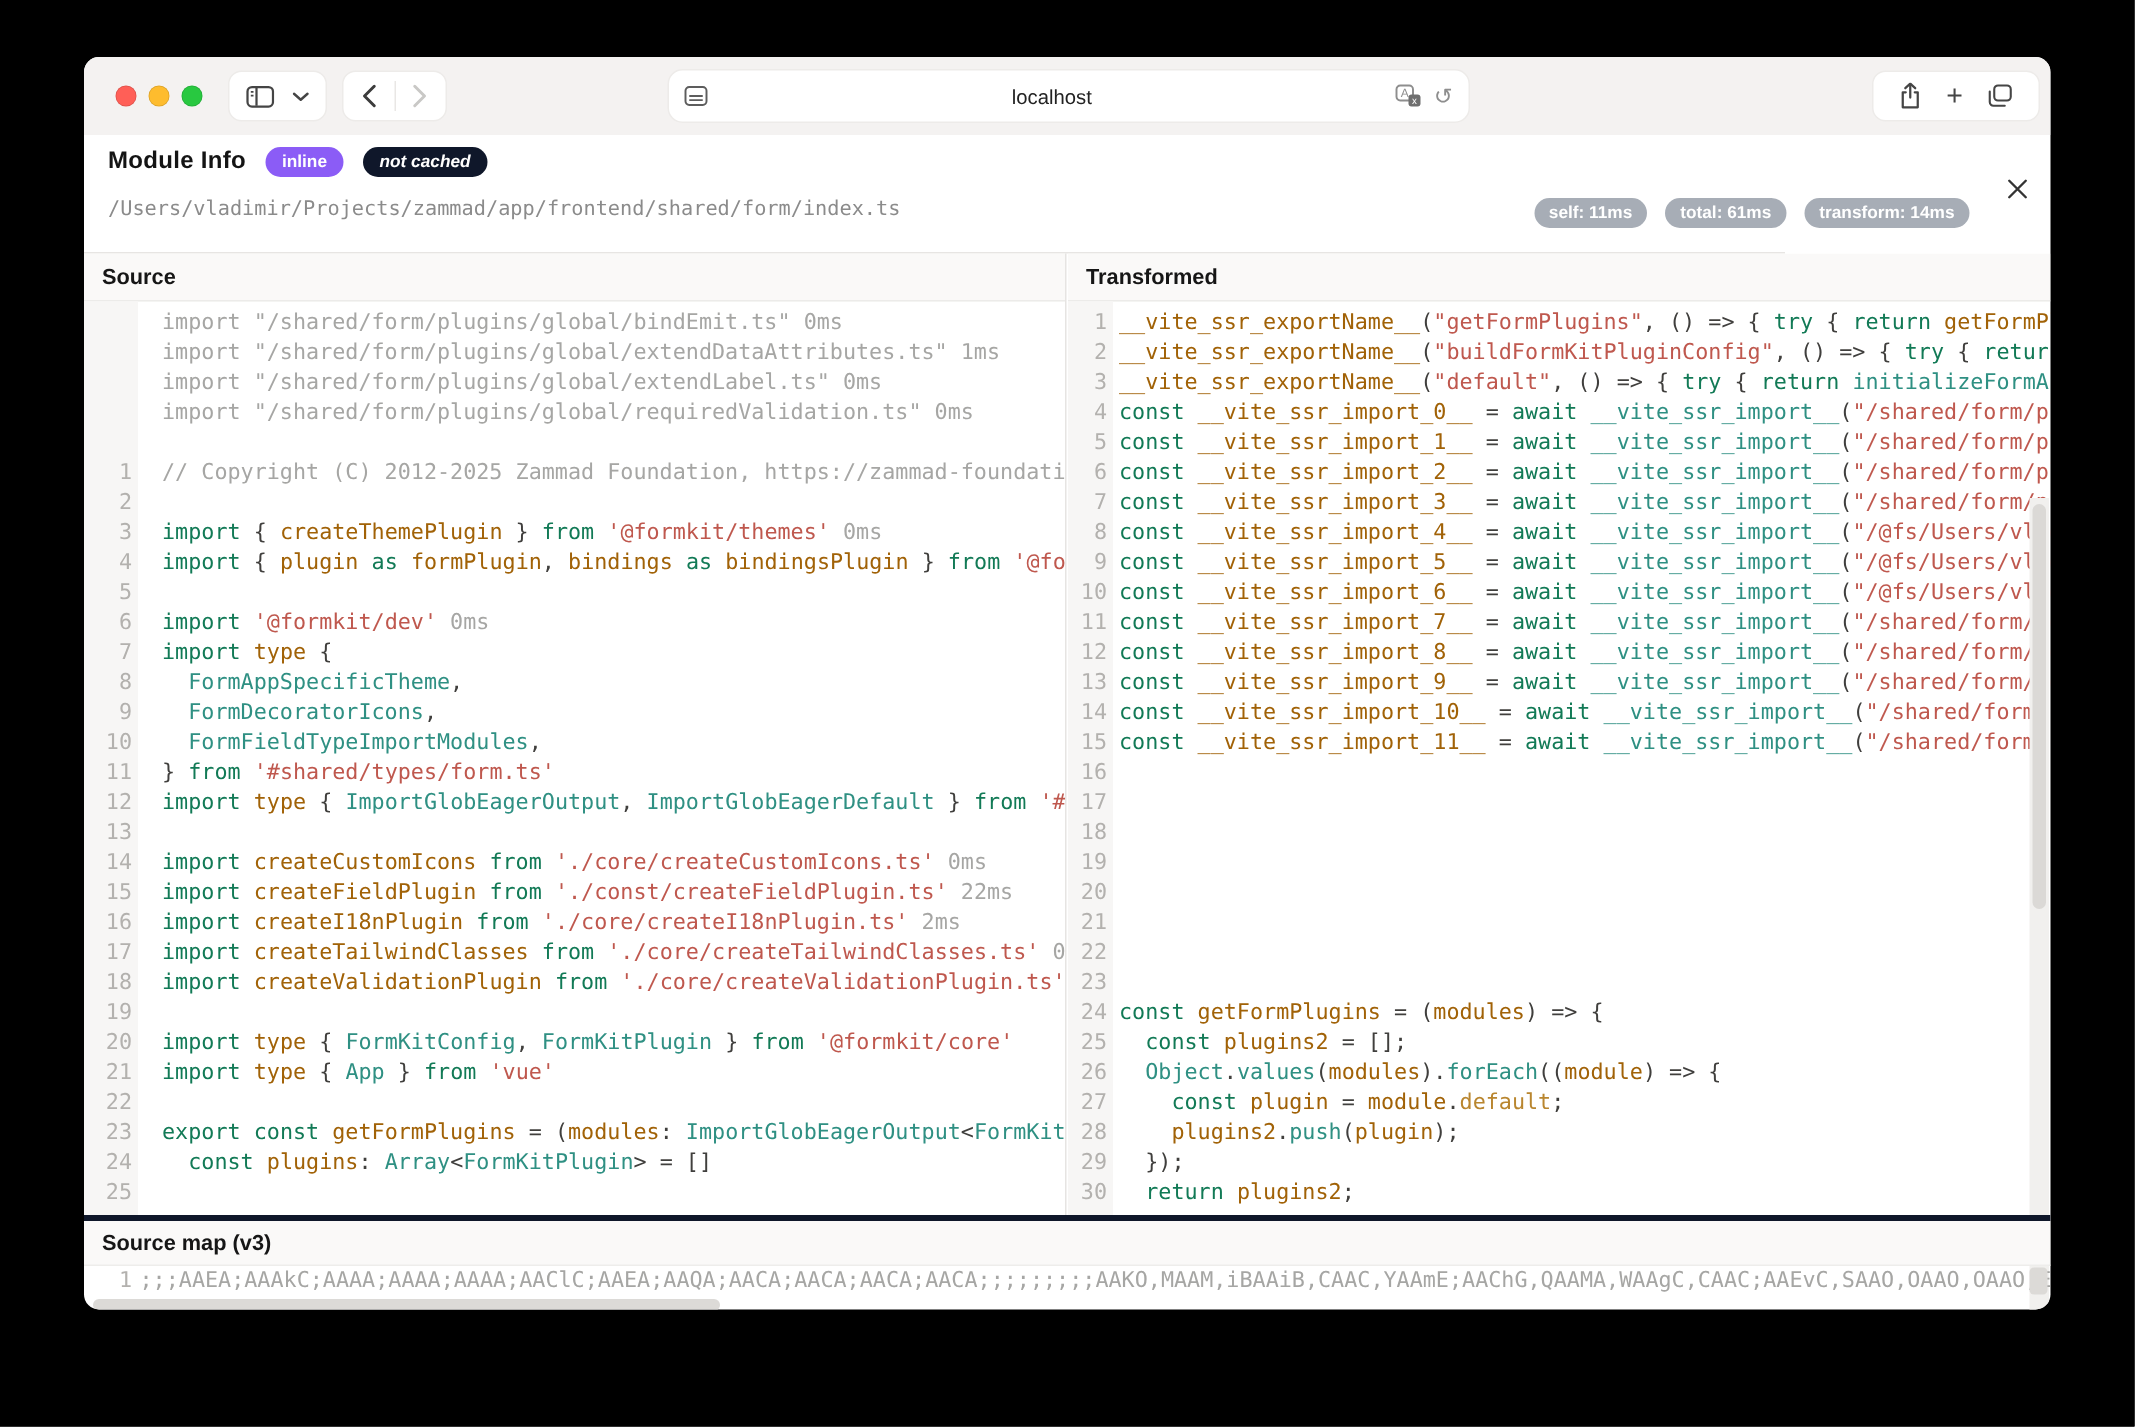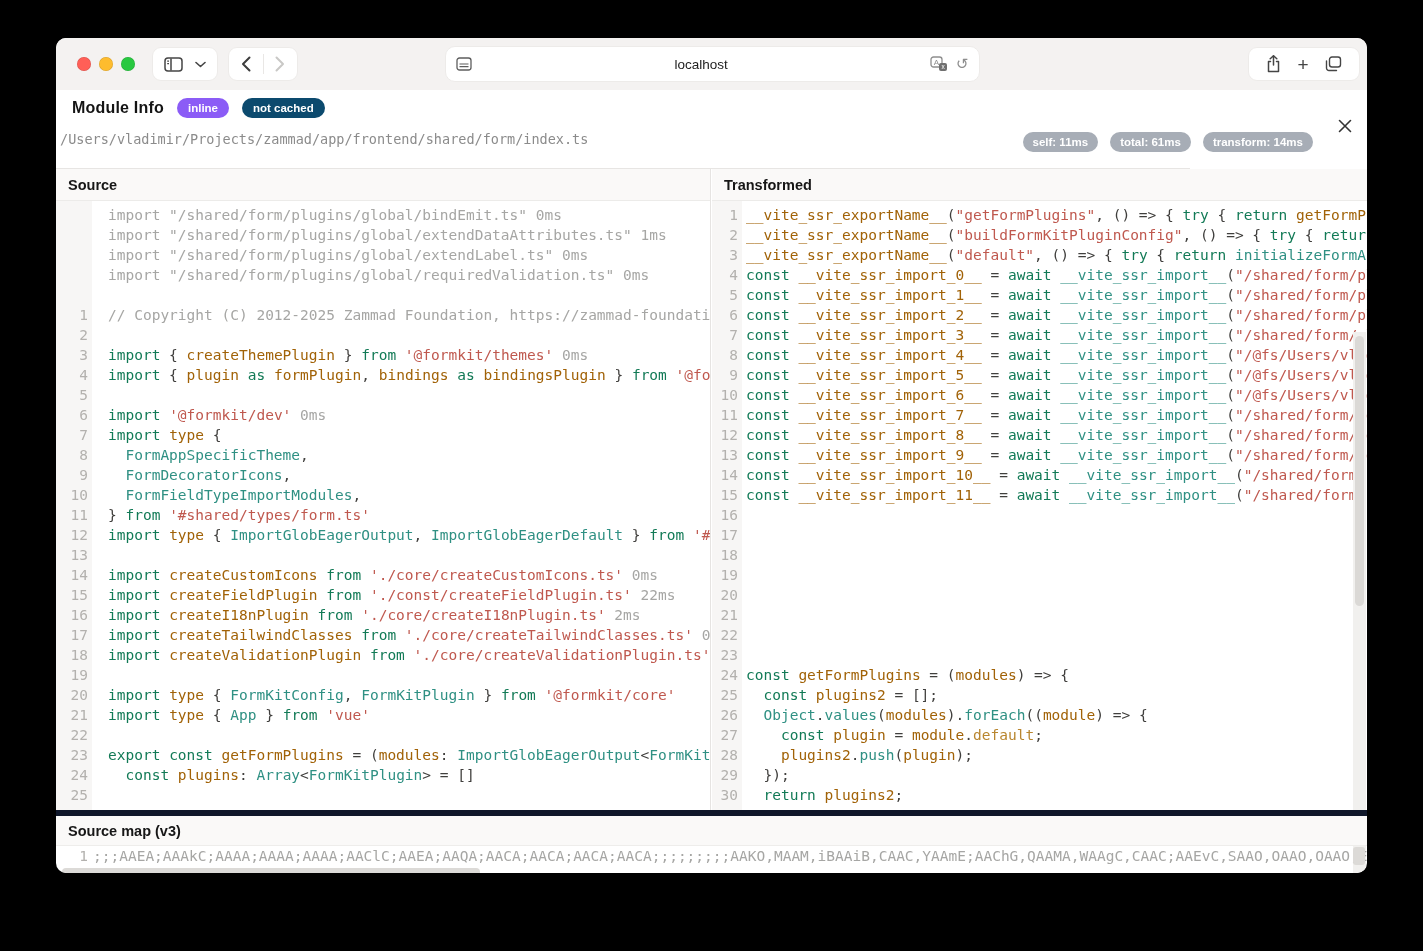--- a/index.html
+++ b/index.html
@@ -22,21 +22,21 @@
   .glyph-reload { font-size:15px; color:#8e8e8e; transform:scaleX(-1); }
   .glyph-plus { font-size:19px; color:#454545; line-height:1; }
 
   
   .mod-head { position:absolute; left:16px; top:60px; display:flex; align-items:center; gap:13px; }
   .mod-title { font-size:16px; font-weight:700; color:#141414; letter-spacing:.2px; }
   .badge { font-size:11.5px; font-weight:700; color:#fff; padding:4px 11px; border-radius:10px; }
   .stats { position:absolute; right:14px; top:62px; display:flex; align-items:center; gap:12px; }
   .stat-badge { font-size:11.5px; font-weight:700; color:#fff; background:#a7adb6; padding:4px 10px; border-radius:10px;margin-top:32px; }
   .close-x { margin-left:12px; cursor:default; }
-  .mod-path { position:absolute; left:4px; top:93px; font-family:"DejaVu Sans Mono", monospace; font-size:13.5px; color:#8b8b8b; white-space:pre; }
+  .mod-path { position:absolute; left:16px; top:93px; font-family:"DejaVu Sans Mono", monospace; font-size:13.5px; color:#8b8b8b; white-space:pre; }
 
   
   .panels { position:absolute; left:0; top:130px; width:1134px; height:642px; border-top:1px solid #e7e5e3; }
   .panel { position:absolute; top:0; height:642px; overflow:hidden; }
   .panel.src { left:0; width:655px; border-right:1px solid #e6e4e2; }
   .panel.tra { left:656px; width:655px; }
   .panel-head { height:32px; background:#faf9f8; border-bottom:1px solid #ecebe9; display:flex; align-items:center; padding-left:12px; font-size:14.5px; font-weight:700; color:#161616; }
   .gutter-bg { position:absolute; left:0; top:32px; bottom:0; background:#f7f6f5; }
   .panel.src .gutter-bg { width:36px; }
   .panel.tra .gutter-bg { width:30px; }
@@ -47,21 +47,21 @@
   .panel.tra .ln { width:26px; }
   .cl { flex:none; white-space:pre; }
   .panel.src .cl { margin-left:20px; }
   .panel.tra .cl { margin-left:8px; }
   .tk-k{ color:#127a56; } .tk-t{ color:#2f9083; } .tk-i{ color:#a16207; }
   .tk-s{ color:#bf584e; } .tk-o{ color:#b9862f; } .tk-p{ color:#403f3d; } .tk-c{ color:#a6a6a4; }
   .vtrack { position:absolute; left:1297px; top:163px; width:13px; height:608px; background:#f1f0ee; }
   .vthumb { position:absolute; left:1299px; top:167px; width:9px; height:270px; border-radius:5px; background:#dbd9d6; }
 
   
-  .srcmap { position:absolute; left:0; top:772px; width:1311px; height:45px; border-top:6px solid #0f172a; }
+  .srcmap { position:absolute; left:0; top:772px; width:1311px; height:45px; border-top:4px solid #0f172a; }
   .srcmap-head { height:30px; background:#faf9f8; border-bottom:1px solid #eeedeb; display:flex; align-items:center; padding-left:12px; font-size:14.5px; font-weight:700; color:#161616; }
   .map-row { height:21px; line-height:21px; display:flex; white-space:pre; font-family:"DejaVu Sans Mono", monospace; font-size:14.5px; overflow:hidden; }
   .map-ln { flex:none; text-align:right; color:#b3b1ae; }
   .map-text { flex:none; margin-left:5px; color:#a6a6a4; white-space:pre; }
   .map-hthumb { position:absolute; left:6px; top:52px; width:418px; height:8px; border-radius:4px; background:#dcdad7; }
   .map-vthumb { position:absolute; left:1297px; top:31px; width:12px; height:18px; border-radius:3px; background:#dcdad7; }
 
   svg { display:block; }
 </style>
 </head>
@@ -139,21 +139,21 @@
               <rect x="4.5" y="1" width="11" height="10" rx="2.5" fill="none" stroke="#454545" stroke-width="1.4"></rect>
               <path d="M11.5 14.5 H4 A2.5 2.5 0 0 1 1.5 12 V5" fill="none" stroke="#454545" stroke-width="1.4" stroke-linecap="round"></path>
             </svg>
         </span>
       </div>
     </div>
 
     <div class="mod-head">
       <span class="mod-title">Module Info</span>
       <span class="badge" style="background:#8b5cf6;">inline</span>
-      <span class="badge" style="background:#0c4a6e;">not cached</span>
+      <span class="badge" style="background:#0f172a;font-style:italic;">not cached</span>
     </div>
     <div class="stats">
       <span class="stat-badge">self: 11ms</span>
       <span class="stat-badge">total: 61ms</span>
       <span class="stat-badge">transform: 14ms</span>
       <span class="icon close-x">
         <svg width="16" height="16" viewBox="0 0 16 16">
             <path d="M2.5 2.5 L13.5 13.5 M13.5 2.5 L2.5 13.5" stroke="#343434" stroke-width="1.6" stroke-linecap="round"></path>
           </svg>
       </span>

